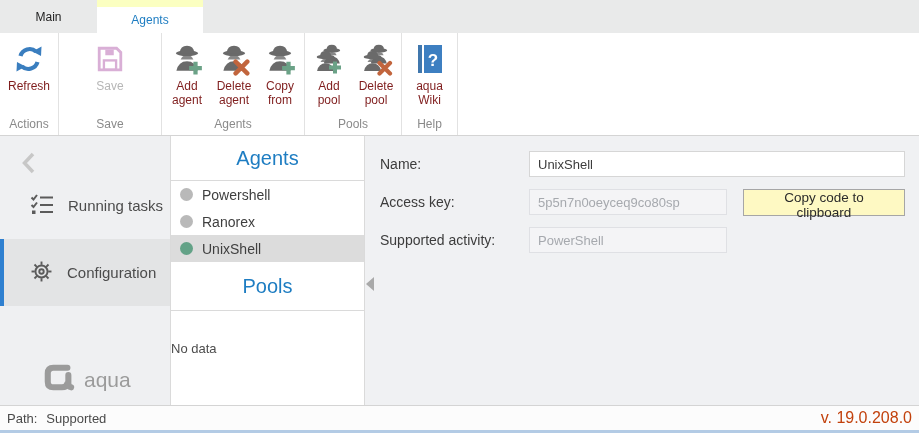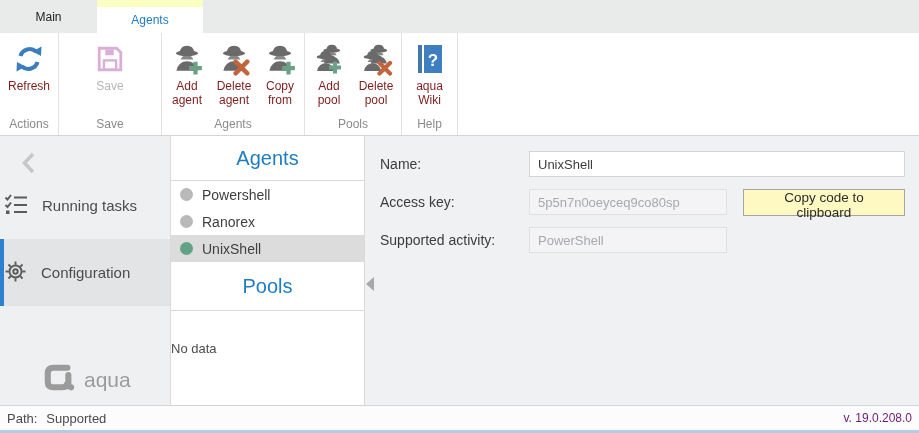--- a/index.html
+++ b/index.html
@@ -25,21 +25,21 @@
   .w-actions{width:58px} .w-save{width:103px} .w-agents{width:143px} .w-pools{width:97px} .w-help{width:56px}
   .bw-56{width:56px} .bw-44{width:44px} .bw-48{width:48px} .bw-46{width:46px}
 
   
   .content { position:absolute; top:136px; left:0; width:919px; height:269px; display:flex; }
 
   
   .sidebar { width:171px; background:#eff0f2; border-right:1px solid #dadada; position:relative; flex:none; }
   .collapse { position:absolute; top:15px; left:20px; cursor:pointer; }
   .nav { position:absolute; top:36px; left:0; right:0; }
-  .nav-item { height:67px; display:flex; align-items:center; gap:14px; font-size:15px; color:#4c4c4c; border-left:4px solid transparent; cursor:pointer; }
+  .nav-item { height:67px; display:flex; align-items:center; padding-left:26px; gap:14px; font-size:15px; color:#4c4c4c; border-left:4px solid transparent; cursor:pointer; }
   .nav-item.selected { background:#e3e4e5; border-left-color:#2f80d0; }
   .sidebar-logo { position:absolute; bottom:9px; left:43px; display:flex; align-items:center; gap:9px; }
   .logo-text { font-size:21px; color:#9b9b9b; }
 
   
   .middle { width:194px; background:#fff; border-right:1px solid #dadada; flex:none; display:flex; flex-direction:column; }
   .mheader { height:45px; flex:none; display:flex; align-items:center; justify-content:center; font-size:20px; color:#1e7dc2; border-bottom:1px solid #dadada; }
   .pheader { height:49px; flex:none; display:flex; align-items:center; justify-content:center; font-size:20px; color:#1e7dc2; border-bottom:1px solid #dadada; }
   .arow { height:27px; flex:none; display:flex; align-items:center; padding-left:9px; font-size:14px; color:#3f3f3f; cursor:pointer; }
   .arow.selected { background:#dcdcdc; }
@@ -53,21 +53,21 @@
   .frow { display:flex; align-items:center; height:26px; margin-bottom:12px; }
   .flabel { width:149px; flex:none; font-size:14px; color:#3c3c3c; }
   .finput { height:26px; border:1px solid #d6d6d6; background:#fff; font-size:13px; color:#3c3c3c; padding:0 8px; font-family:inherit; outline:none; }
   .grow { flex:1; }
   .finput:disabled { background:#f4f4f6; border-color:#dfe0e4; color:#a6a9ae; width:198px; flex:none; }
   .copy-btn { margin-left:16px; height:27px; padding:0 12px; background:#fef9c3; border:1px solid #a6a6a6; font-size:13.5px; color:#2b2b2b; font-family:inherit; cursor:pointer; }
 
   
   .statusbar { position:absolute; left:0; top:405px; width:919px; height:25px; background:#fcfcfc; border-top:1px solid #d4d4d4; display:flex; align-items:center; padding:12px 7px; font-size:13px; color:#4a4a4a; }
   .path-label { margin-right:9px; }
-  .version { margin-left:auto; font-size:12px; color:#701a75; }
+  .version { margin-left:auto; font-size:16px; color:#c2410c; }
   .bottom-edge { position:absolute; left:0; top:430px; width:919px; height:3px; background:#b3cbe5; }
 </style>
 </head>
 <body>
 
 <svg width="0" height="0" style="position:absolute" aria-hidden="true">
   <defs>
     <g id="spy">
       <path d="M6 27 q2 -9 10 -9 q8 0 10 9 z"></path>
       <path d="M16 12.5 q4.5 0 6 4 l-12 0 q1.5 -4 6 -4 z" fill-opacity=".8"></path>

